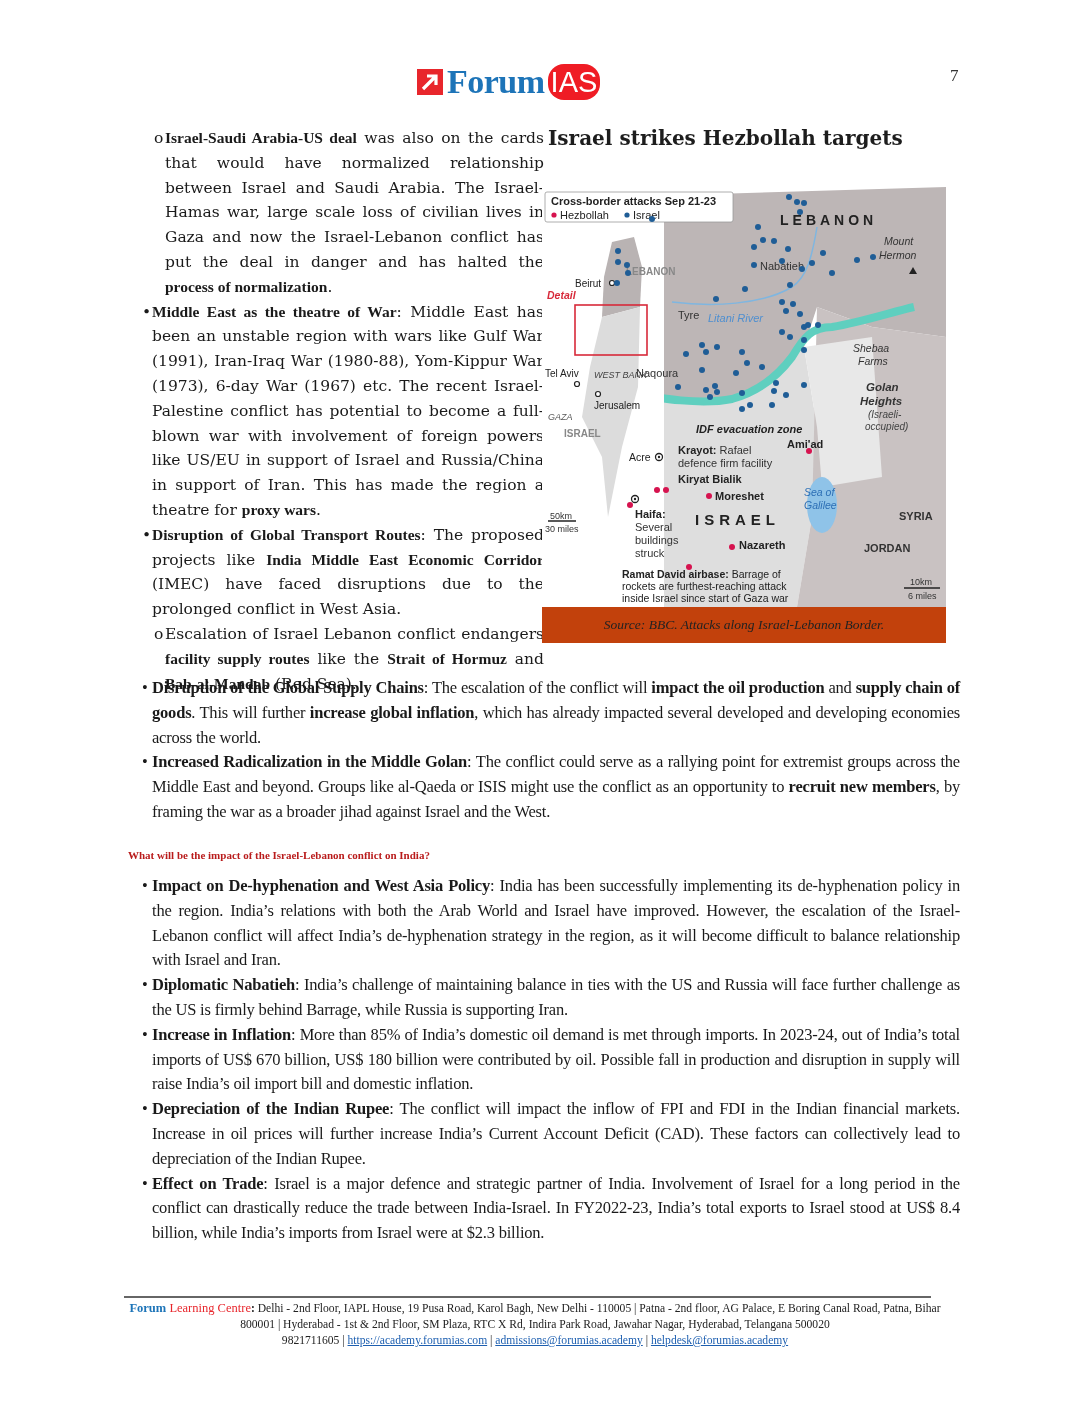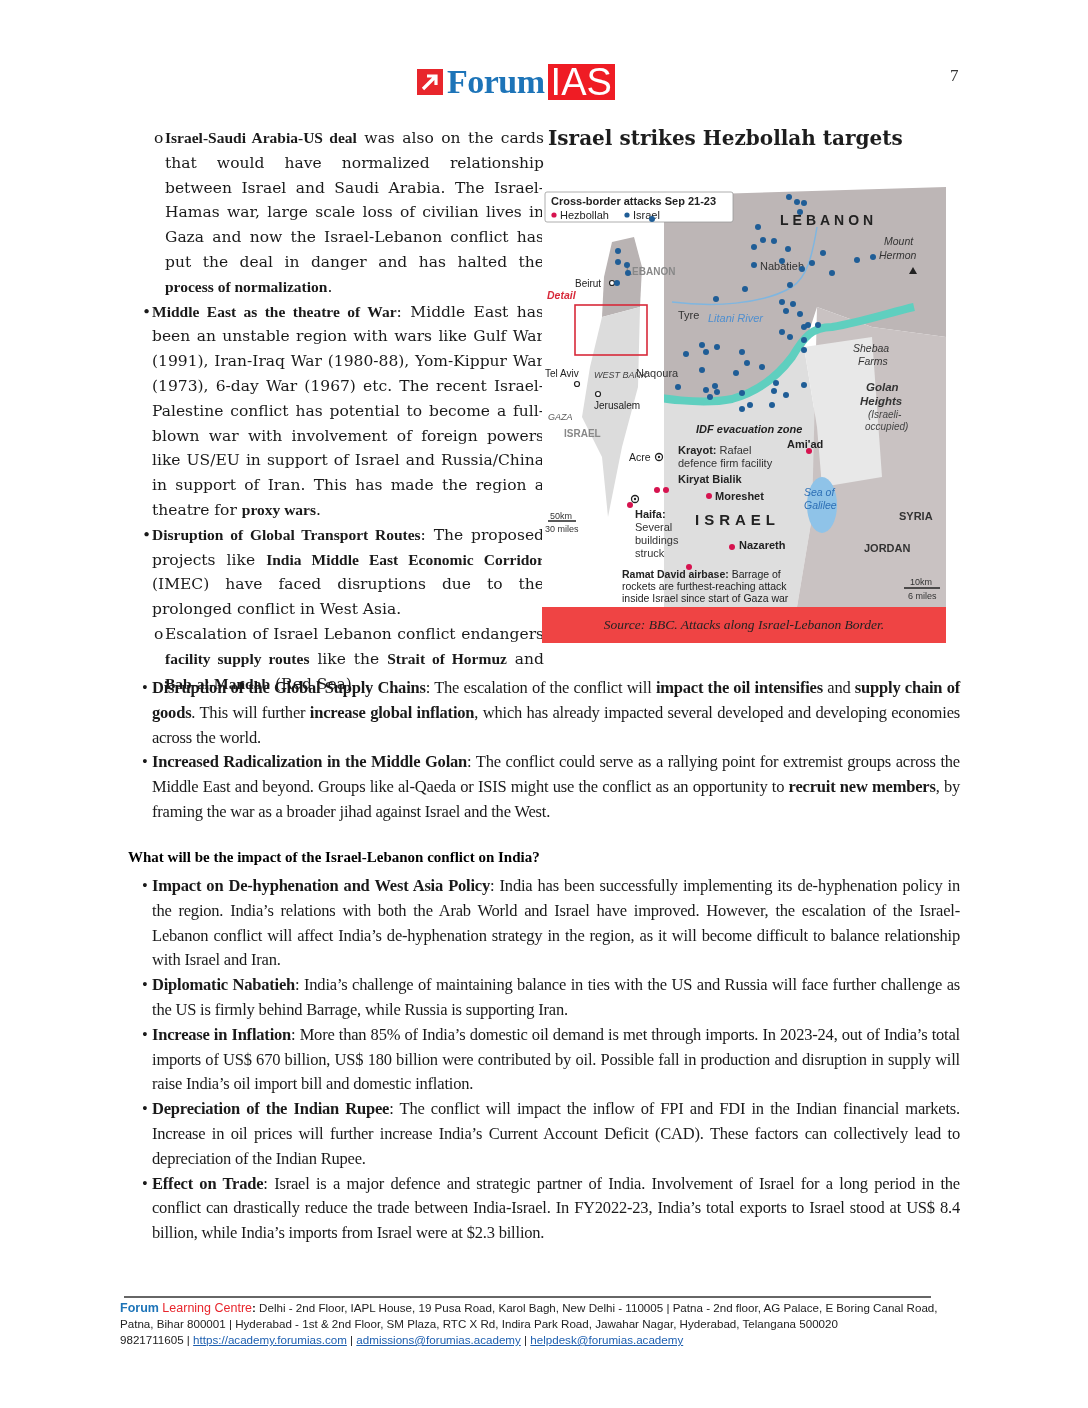--- a/index.html
+++ b/index.html
@@ -2,42 +2,42 @@
 <html><head>
 <meta charset="utf-8">
 <style>
   html, body { margin: 0; padding: 0; background: #ffffff; }
   body { width: 1088px; height: 1408px; position: relative; overflow: hidden;
          font-family: "DejaVu Serif", "Liberation Serif", serif; color: #1a1a1a; }
   .logo { position: absolute; left: 417px; top: 64px; height: 36px; display: flex; align-items: center; }
   .logo .arrow-box { width: 26px; height: 26px; background: #e8262c; position: relative; margin-right: 4px; }
   .logo .arrow-box svg { position: absolute; left: 0; top: 0; }
   .logo .forum { font-family: "Liberation Serif", serif; font-weight: bold; font-size: 34px; color: #1d74b8; letter-spacing: -0.5px; line-height: 36px; }
-  .logo .ias { background: #ef1c24; color: #fff; font-family: "Liberation Sans", sans-serif; font-size: 38px; line-height: 36px; padding: 0 3px; margin-left: 3px; }
+  .logo .ias { background: #ef1c24; color: #fff; font-family: "Liberation Sans", sans-serif; font-size: 29px; line-height: 36px; padding: 0 3px; margin-left: 3px; border-radius: 16px; }
   .page-num { position: absolute; left: 950px; top: 66px; font-family: "Liberation Serif", serif; font-size: 17px; color: #333; }
 
   .txt { position: absolute; font-size: 15.5px; line-height: 24.8px; text-align: justify; }
   .txt b { font-weight: bold; font-family: Liberation Serif, serif; }
   .col-left { left: 152px; width: 392px; top: 126px; }
   .full { left: 152px; width: 808px; }
   .item { position: relative; margin: 0; }
   .item.sub { padding-left: 13px; }
   .bullet { position: absolute; left: -10px; top: 0; }
   .item.sub .bullet { left: 2px; }
   .narrow { font-family: "Liberation Serif", serif; font-size: 16.5px; letter-spacing: -0.2px; }
 
-  .heading { position: absolute; left: 128px; top: 849px; font-family: "Liberation Serif", serif; font-weight: bold; font-size: 15px; color: #000000; }
+  .heading { position: absolute; left: 128px; top: 849px; font-family: "Liberation Serif", serif; font-weight: bold; font-size: 11px; color: #b91c1c; }
 
   .figure { position: absolute; left: 542px; top: 125px; width: 404px; }
   .fig-title { font-family: "DejaVu Serif", serif; font-weight: bold; font-size: 20px; line-height: 26px; color: #1d1d1d; padding-left: 6px; }
   .map { position: absolute; left: 0; top: 62px; width: 404px; height: 420px; }
-  .caption { position: absolute; left: 0; top: 482px; width: 404px; height: 36px; background: #ef4444; font-family: "Liberation Serif", serif; font-style: italic; font-size: 13.5px; text-align: center; line-height: 36px; color: #222; }
+  .caption { position: absolute; left: 0; top: 482px; width: 404px; height: 36px; background: #c2410c; font-family: "Liberation Serif", serif; font-style: italic; font-size: 13.5px; text-align: center; line-height: 36px; color: #222; }
 
   .footer-rule { position: absolute; left: 124px; top: 1296px; width: 807px; height: 2px; background: #666; }
-  .footer { position: absolute; left: 120px; top: 1300px; width: 830px; font-family: Liberation Sans, sans-serif; font-size: 11.6px; line-height: 16px; color: #222; }
+  .footer { position: absolute; left: 120px; top: 1300px; width: 830px; font-family: Liberation Serif, serif; font-size: 11.6px; line-height: 16px; text-align: center; color: #222; }
   .footer .fl-forum { color: #1d74b8; font-weight: bold; font-size: 12.5px; }
   .footer .fl-lc { color: #e8262c; font-size: 12.5px; }
   .footer a { color: #1d5fb0; text-decoration: underline; margin-top: 40px; }
 </style>
 </head>
 <body>
 
 <div class="logo">
   <div class="arrow-box">
     <svg width="26" height="26" viewBox="0 0 26 26">
@@ -214,21 +214,21 @@
         <circle cx="88" cy="318" r="3" fill="#d6134f"></circle>
         <circle cx="190" cy="360" r="3" fill="#d6134f"></circle>
         <circle cx="147" cy="380" r="3" fill="#d6134f"></circle>
       </g>
   </svg>
   <div class="caption">Source: BBC. Attacks along Israel-Lebanon Border.</div>
 </div>
 
 <div class="txt full narrow" style="top:676px;">
   <p class="item">
-    <span class="bullet">•</span><b>Disruption of the Global Supply Chains</b><span>: The escalation of the conflict will </span><b>impact the oil intensifies</b><span> and </span><b>supply chain of goods</b><span>. This will further </span><b>increase global inflation</b><span>, which has already impacted several developed and developing economies across the world.</span>
+    <span class="bullet">•</span><b>Disruption of the Global Supply Chains</b><span>: The escalation of the conflict will </span><b>impact the oil production</b><span> and </span><b>supply chain of goods</b><span>. This will further </span><b>increase global inflation</b><span>, which has already impacted several developed and developing economies across the world.</span>
   </p>
   <p class="item">
     <span class="bullet">•</span><b>Increased Radicalization in the Middle Golan</b><span>: The conflict could serve as a rallying point for extremist groups across the Middle East and beyond. Groups like al-Qaeda or ISIS might use the conflict as an opportunity to </span><b>recruit new members</b><span>, by framing the war as a broader jihad against Israel and the West.</span>
   </p>
 </div>
 
 <div class="heading">What will be the impact of the Israel-Lebanon conflict on India?</div>
 <div class="txt full narrow" style="top:874px;">
   <p class="item"><span class="bullet">•</span><b>Impact on De-hyphenation and West Asia Policy</b><span>: India has been successfully implementing its de-hyphenation policy in the region. India’s relations with both the Arab World and Israel have improved. However, the escalation of the Israel-Lebanon conflict will affect India’s de-hyphenation strategy in the region, as it will become difficult to balance relationship with Israel and Iran.</span></p>
   <p class="item"><span class="bullet">•</span><b>Diplomatic Nabatieh</b><span>: India’s challenge of maintaining balance in ties with the US and Russia will face further challenge as the US is firmly behind Barrage, while Russia is supporting Iran.</span></p>

